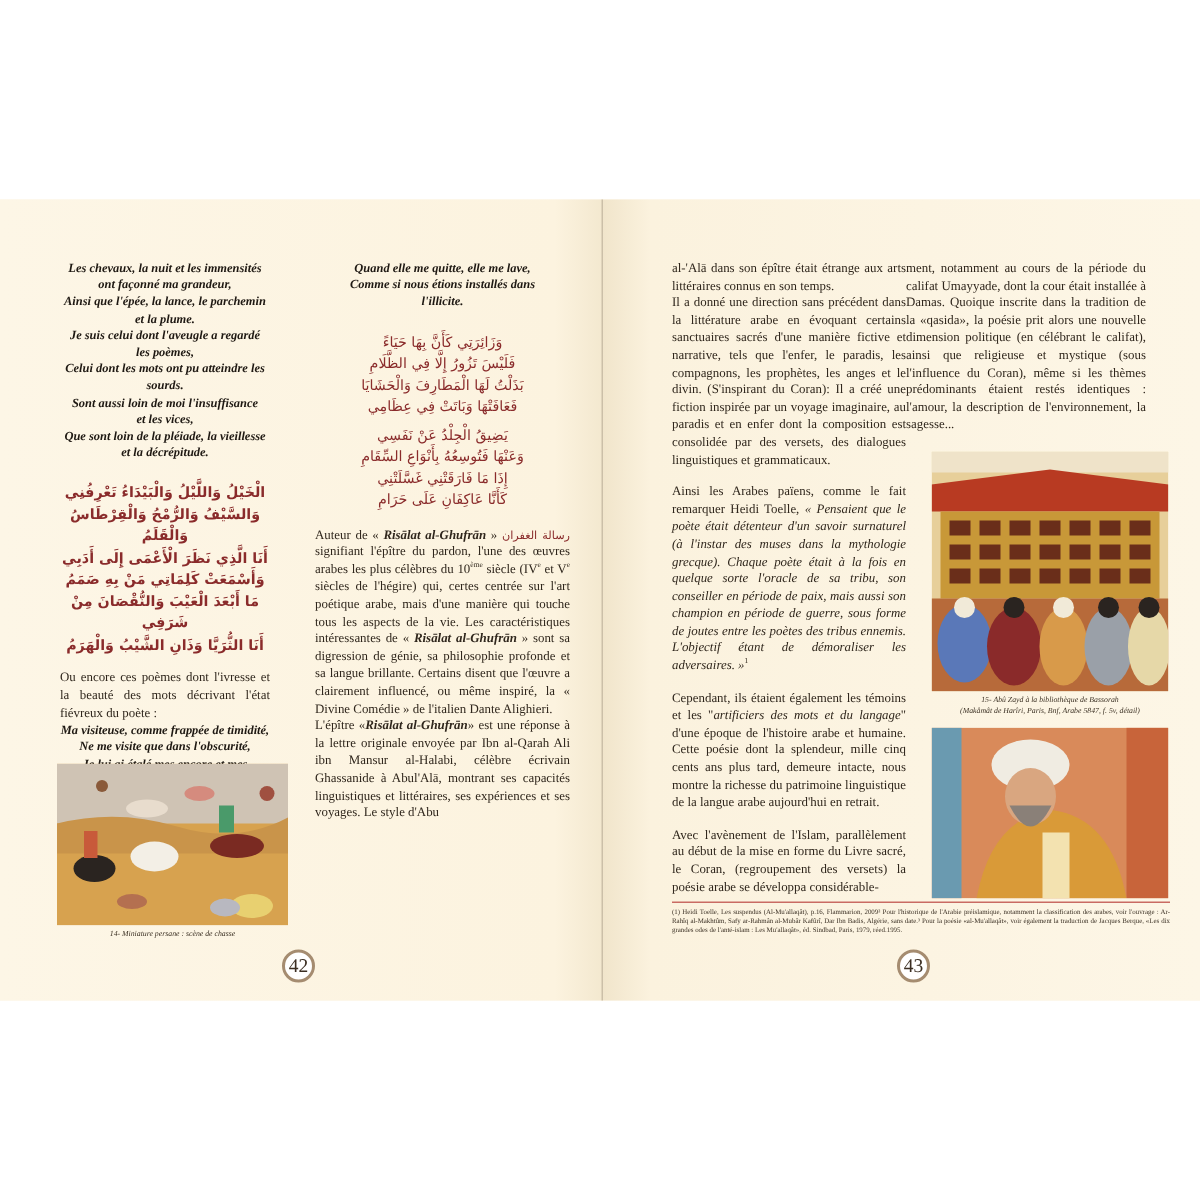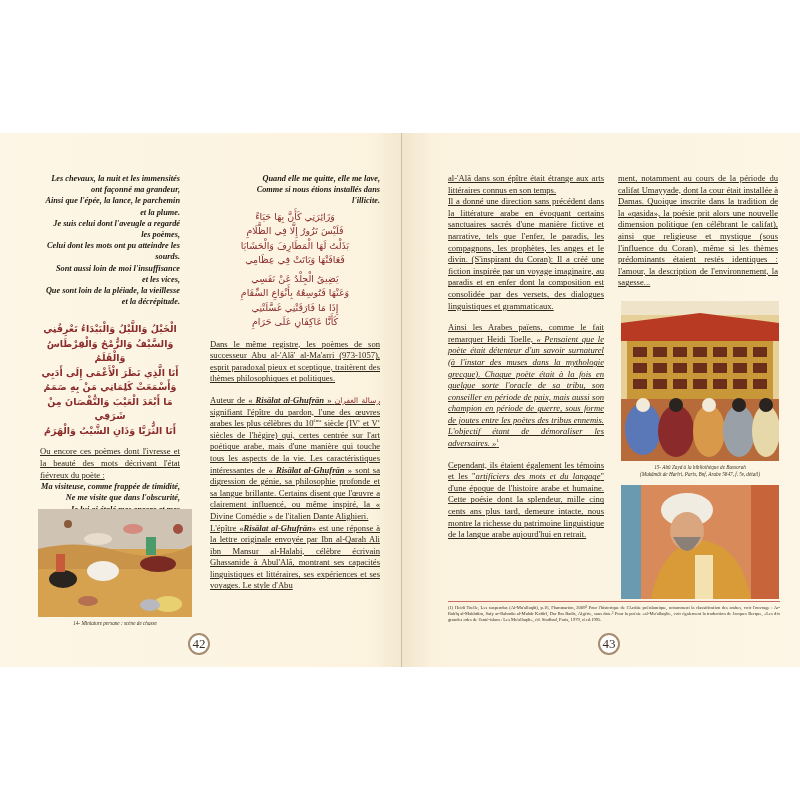--- a/index.html
+++ b/index.html
@@ -4,23 +4,23 @@
 <style>
   html,body{margin:0;padding:0;background:#ffffff;}
   body{width:800px;height:800px;position:relative;overflow:hidden;font-family:"Liberation Serif","DejaVu Serif",serif;color:#2b2218;}
   .spread{position:absolute;left:0;top:133px;width:800px;height:534px;background:#fdf6e6;}
   .page{position:absolute;top:0;height:534px;}
   .page-left{left:0;width:402px;background:linear-gradient(to right,#fdf6e6 0%,#fcf3df 92%,#f3e8cf 100%);}
   .page-right{left:402px;width:398px;background:linear-gradient(to right,#f1e5cb 0%,#fbf2de 8%,#fdf6e6 100%);}
   .gutter{position:absolute;left:401px;top:0;width:1px;height:534px;background:#cbbfa8;}
   .col{position:absolute;font-size:8.6px;line-height:11.6px;}
   .poem{text-align:center;font-style:italic;font-weight:bold;font-size:8.3px;line-height:11.2px;color:#1e1812;}
-  .poem div{margin:0;text-align:right;}
+  .poem div{margin:0;}
   .arabic{text-align:center;color:#8a2b2b;font-size:9.5px;line-height:14.5px;direction:rtl;font-family:"DejaVu Sans",sans-serif;}
-  .prose{text-align:justify;color:#2f261c;text-decoration:underline;}
+  .prose{text-align:justify;color:#2f261c;}
   .prose p{margin:0 0 10px 0;}
   .prose .tight{margin-bottom:0;}
   .fig{position:absolute;overflow:hidden;}
   .caption{position:absolute;font-size:5.2px;line-height:7px;text-align:center;font-style:italic;color:#3a2f22;}
   .pagenum{position:absolute;width:18px;height:18px;border-radius:50%;border:2.5px solid #a58c70;background:#fff;font-size:13px;line-height:18px;text-align:center;color:#3b2e22;box-sizing:content-box;}
   .footnote{position:absolute;font-size:4.6px;line-height:6.2px;color:#3b3024;text-align:justify;}
   .rule{position:absolute;height:1px;background:#c96b63;}
   sup{font-size:5px;line-height:0;}
   .ar-inline{font-family:"DejaVu Sans",sans-serif;color:#8a2b2b;font-size:7.5px;margin-top:28px;}
 </style>
@@ -87,54 +87,54 @@
       </svg>
     </div>
     <div class="caption" style="left:38px;top:487px;width:154px;">14- Miniature persane : scène de chasse</div>
 
     <div class="col" style="left:210px;top:40px;width:170px;">
       <div class="poem">
         <div>Quand elle me quitte, elle me lave,</div>
         <div>Comme si nous étions installés dans</div>
         <div>l'illicite.</div>
       </div>
-      <div class="arabic" style="margin-top:3px;">
+      <div class="arabic" style="margin-top:15px;">
         <div>وَزَائِرَتِي كَأَنَّ بِهَا حَيَاءً</div>
         <div>فَلَيْسَ تَزُورُ إِلَّا فِي الظَّلَامِ</div>
         <div>بَذَلْتُ لَهَا الْمَطَارِفَ وَالْحَشَايَا</div>
         <div>فَعَافَتْهَا وَبَاتَتْ فِي عِظَامِي</div>
       </div>
       <div class="arabic" style="margin-top:4px;">
         <div>يَضِيقُ الْجِلْدُ عَنْ نَفَسِي</div>
         <div>وَعَنْهَا فَتُوسِعُهُ بِأَنْوَاعِ السِّقَامِ</div>
         <div>إِذَا مَا فَارَقَتْنِي غَسَّلَتْنِي</div>
         <div>كَأَنَّا عَاكِفَانِ عَلَى حَرَامِ</div>
       </div>
       <div class="prose" style="margin-top:9px;">
-        <p>Dans le même registre, les poèmes de son successeur Abu al-'Alā' al-Ma'arri (973-1057), esprit paradoxal pieux et sceptique, traitèrent des thèmes philosophiques et politiques.</p>
         <p class="tight"><span>Auteur de « </span><b><i>Risālat al-Ghufrān</i></b><span> » </span><span class="ar-inline">رسالة الغفران</span><span> signifiant l'épître du pardon, l'une des œuvres arabes les plus célèbres du 10</span><sup>ème</sup><span> siècle (IV</span><sup>e</sup><span> et V</span><sup>e</sup><span> siècles de l'hégire) qui, certes centrée sur l'art poétique arabe, mais d'une manière qui touche tous les aspects de la vie. Les caractéristiques intéressantes de « </span><b><i>Risālat al-Ghufrān</i></b><span> » sont sa digression de génie, sa philosophie profonde et sa langue brillante. Certains disent que l'œuvre a clairement influencé, ou même inspiré, la « Divine Comédie » de l'italien Dante Alighieri.</span></p>
         <p class="tight"><span>L'épître «</span><b><i>Risālat al-Ghufrān</i></b><span>» est une réponse à la lettre originale envoyée par Ibn al-Qarah Ali ibn Mansur al-Halabi, célèbre écrivain Ghassanide à Abul'Alā, montrant ses capacités linguistiques et littéraires, ses expériences et ses voyages. Le style d'Abu</span></p>
       </div>
     </div>
 
     <div class="pagenum" style="left:188px;top:500px;">42</div>
   </div>
 
   <div class="gutter"></div>
 
   <div class="page page-right">
 
     <div class="col prose" style="left:46px;top:40px;width:156px;">
       <p class="tight">al-'Alā dans son épître était étrange aux arts littéraires connus en son temps.</p>
       <p>Il a donné une direction sans précédent dans la littérature arabe en évoquant certains sanctuaires sacrés d'une manière fictive et narrative, tels que l'enfer, le paradis, les compagnons, les prophètes, les anges et le divin. (S'inspirant du Coran): Il a créé une fiction inspirée par un voyage imaginaire, au paradis et en enfer dont la composition est consolidée par des versets, des dialogues linguistiques et grammaticaux.</p>
       <p><span>Ainsi les Arabes païens, comme le fait remarquer Heidi Toelle, </span><i>« Pensaient que le poète était détenteur d'un savoir surnaturel (à l'instar des muses dans la mythologie grecque). Chaque poète était à la fois en quelque sorte l'oracle de sa tribu, son conseiller en période de paix, mais aussi son champion en période de guerre, sous forme de joutes entre les poètes des tribus ennemis. L'objectif étant de démoraliser les adversaires. »</i><sup>1</sup></p>
       <p><span>Cependant, ils étaient également les témoins et les "</span><i>artificiers des mots et du langage</i><span>" d'une époque de l'histoire arabe et humaine. Cette poésie dont la splendeur, mille cinq cents ans plus tard, demeure intacte, nous montre la richesse du patrimoine linguistique de la langue arabe aujourd'hui en retrait.</span></p>
-    </div>
-
-    <div class="col prose" style="left:216px;top:40px;width:160px;">
+      <p class="tight">Avec l'avènement de l'Islam, parallèlement au début de la mise en forme du Livre sacré, le Coran, (regroupement des versets) la poésie arabe se développa considérable-</p>
+    </div>
+
+    <div class="col prose" style="left:202px;top:40px;width:160px;">
       <p class="tight">ment, notamment au cours de la période du califat Umayyade, dont la cour était installée à Damas. Quoique inscrite dans la tradition de la «qasida», la poésie prit alors une nouvelle dimension politique (en célébrant le califat), ainsi que religieuse et mystique (sous l'influence du Coran), même si les thèmes prédominants étaient restés identiques : l'amour, la description de l'environnement, la sagesse...</p>
     </div>
 
     <div class="fig" style="left:219px;top:168px;width:158px;height:160px;">
       <svg width="158" height="160" viewBox="0 0 158 160">
         <rect width="158" height="160" fill="#e7cf9a"></rect>
         <rect x="0" y="0" width="158" height="14" fill="#efe3c9"></rect>
         <path d="M0 22 L79 12 L158 22 L158 40 L0 40 Z" fill="#b83a22"></path>
         <rect x="6" y="40" width="146" height="58" fill="#c89838"></rect>
         <g fill="#6a2e1a">

